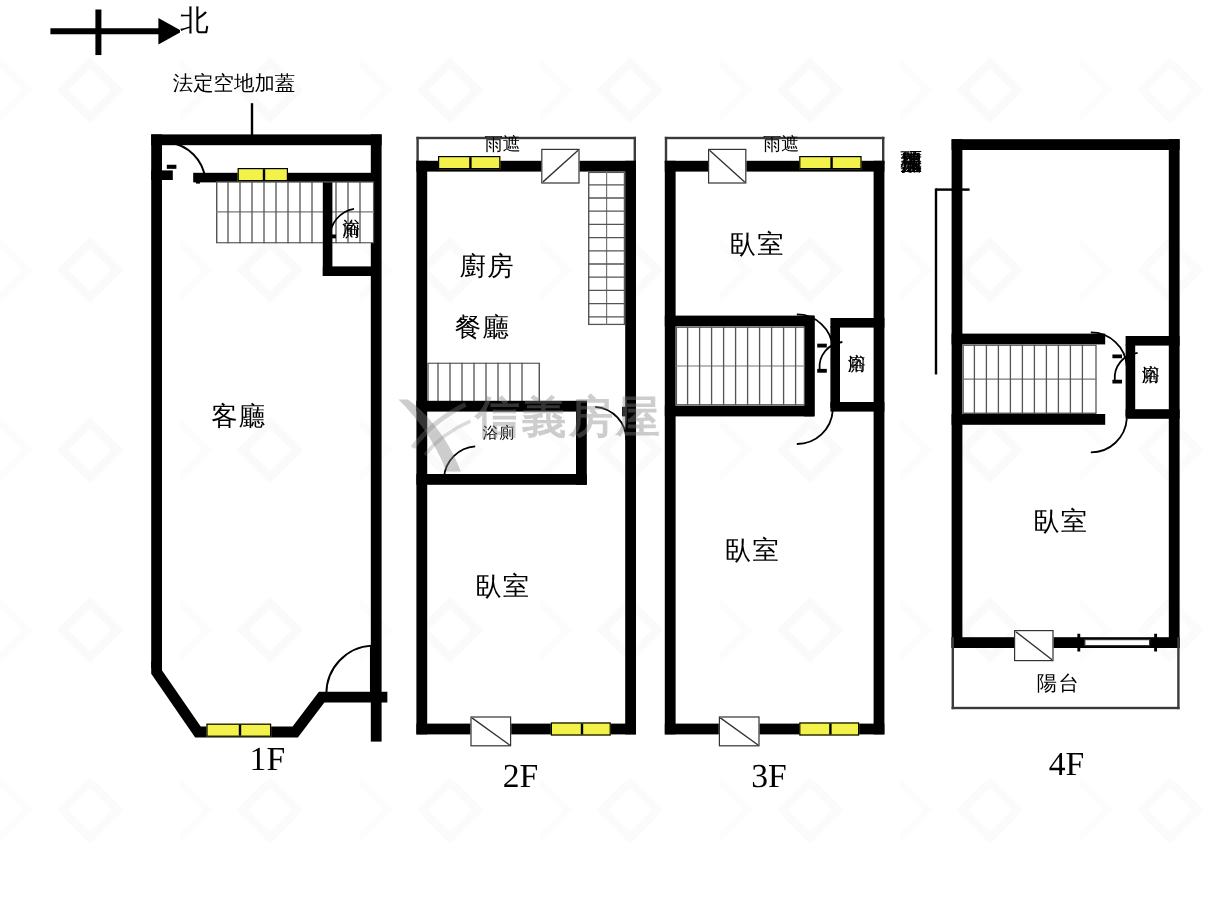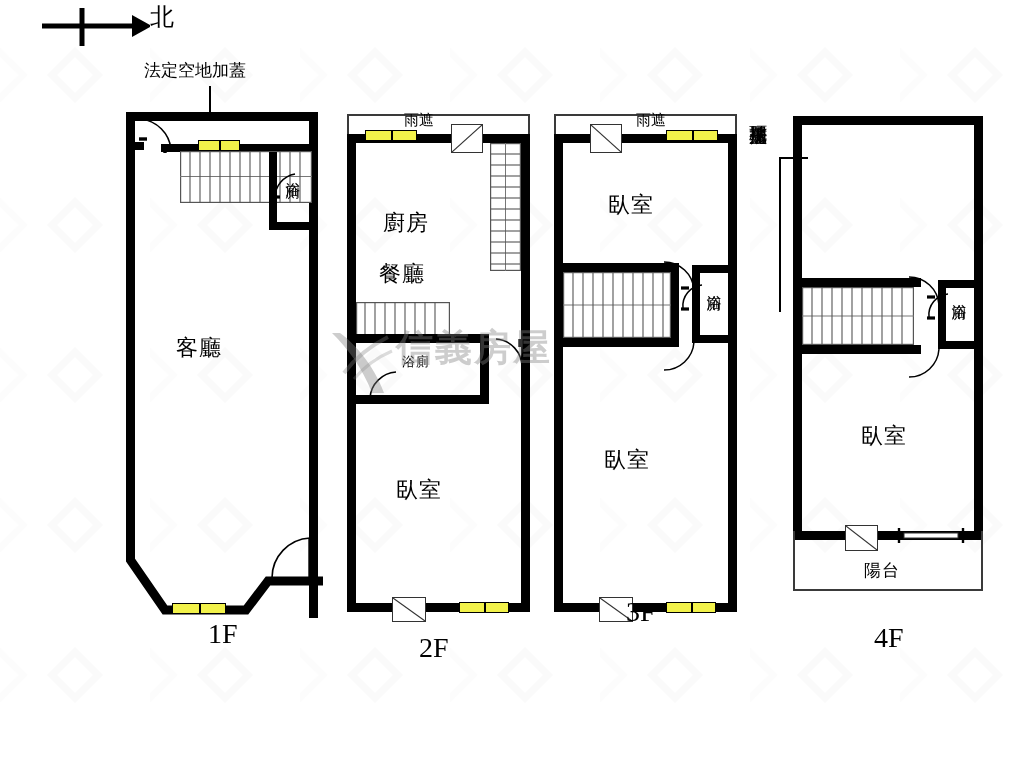--- a/index.html
+++ b/index.html
@@ -437,21 +437,21 @@
 
     <div class="room-label cjk" style="left:604px; top:448px;">臥室</div>
 
     <div class="win-diag" style="left:599px; top:597px; width:34px; height:25px;">
       <svg viewBox="0 0 34 25" preserveAspectRatio="none" xmlns="http://www.w3.org/2000/svg">
         <line x1="0" y1="0" x2="34" y2="25" stroke="#333" stroke-width="1.2"></line>
       </svg>
     </div>
     <div class="win-yellow h" style="left:666px; top:602px; width:50px; height:11px;"></div>
 
-    <div class="floor-label" style="left:626px; top:596px;">3F</div>
+    <div class="floor-label" style="left:626px; top:632px;">3F</div>
   </div>
 
   <div class="abs" style="left:0;top:0;width:1024px;height:768px;">
 
     <div class="wall" style="left:793px; top:116px; width:190px; height:9px;"></div>
     <div class="wall" style="left:793px; top:116px; width:9px; height:424px;"></div>
     <div class="wall" style="left:974px; top:116px; width:9px; height:424px;"></div>
     <div class="wall" style="left:793px; top:531px; width:190px; height:9px;"></div>
 
     <div class="thin" style="left:793px; top:531px; width:2px; height:60px;"></div>

